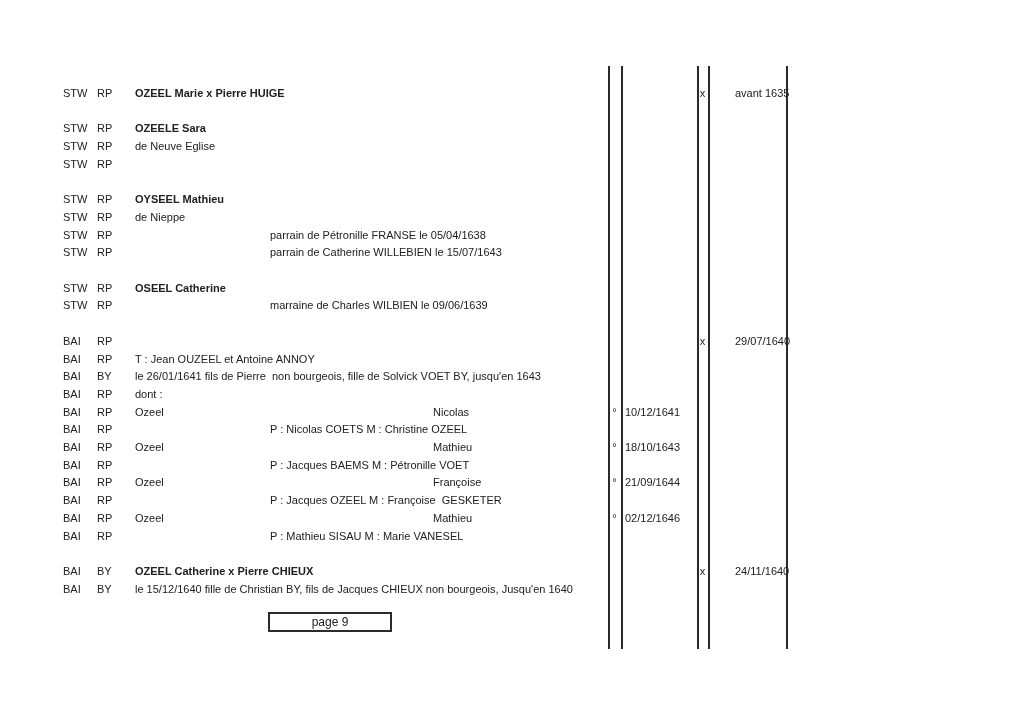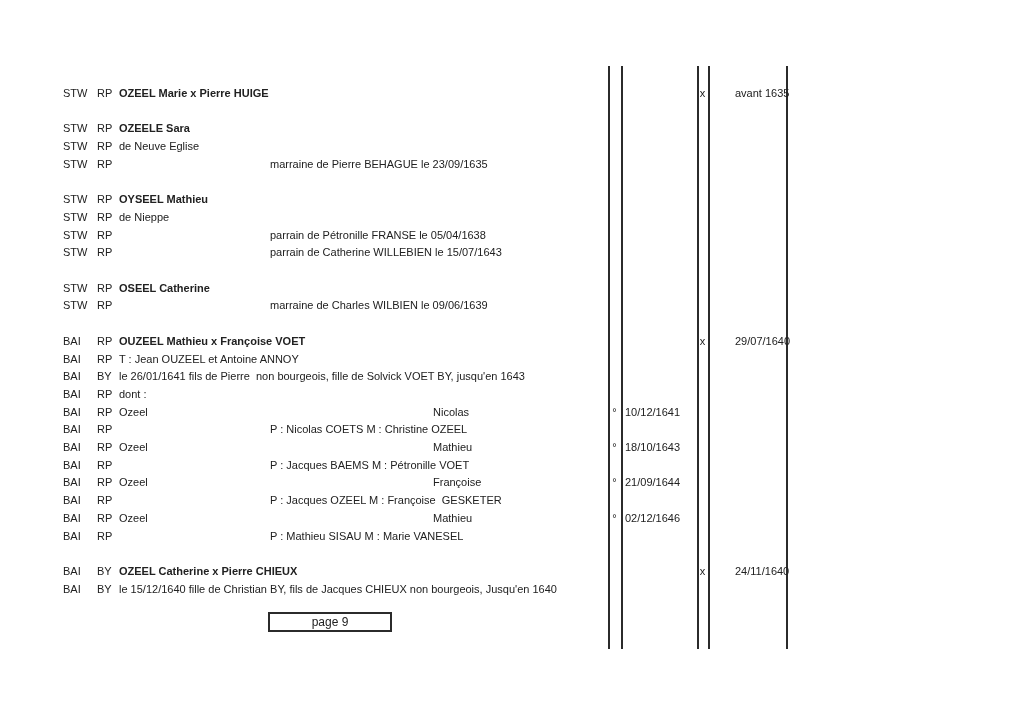--- a/index.html
+++ b/index.html
@@ -28,21 +28,21 @@
     position: absolute;
     left: 0;
     width: 892px;
     height: 18px;
     line-height: 18px;
     font-size: 11px;
   }
   .cell { position: absolute; white-space: pre; }
   .c1   { left: 63px; }
   .c2   { left: 97px; }
-  .main { left: 119px; }
+  .main { left: 135px; }
   .mid  { left: 270px; }
   .name { left: 393px; padding-left: 40px; }
   .bsym { left: 608px; width: 13px; text-align: center; }
   .bdate{ left: 625px; }
   .msym { left: 697px; width: 11px; text-align: center; }
   .mdate{ left: 711px; padding-left: 24px; }
   .bold { font-weight: bold; }
   #page-box {
     position: absolute;
     left: 268px;
@@ -79,21 +79,20 @@
         <span class="cell main bold">OZEELE Sara</span>
       </div>
       <div class="row" style="top: 137.1px;">
         <span class="cell c1">STW</span>
         <span class="cell c2">RP</span>
         <span class="cell main">de Neuve Eglise</span>
       </div>
       <div class="row" style="top: 154.8px;">
         <span class="cell c1">STW</span>
         <span class="cell c2">RP</span>
-        <span class="cell mid">marraine de Pierre BEHAGUE le 23/09/1635</span>
       </div>
       <div class="row" style="top: 190.2px;">
         <span class="cell c1">STW</span>
         <span class="cell c2">RP</span>
         <span class="cell main bold">OYSEEL Mathieu</span>
       </div>
       <div class="row" style="top: 207.9px;">
         <span class="cell c1">STW</span>
         <span class="cell c2">RP</span>
         <span class="cell main">de Nieppe</span>
@@ -114,21 +113,20 @@
         <span class="cell main bold">OSEEL Catherine</span>
       </div>
       <div class="row" style="top: 296.4px;">
         <span class="cell c1">STW</span>
         <span class="cell c2">RP</span>
         <span class="cell mid">marraine de Charles WILBIEN le 09/06/1639</span>
       </div>
       <div class="row" style="top: 331.8px;">
         <span class="cell c1">BAI</span>
         <span class="cell c2">RP</span>
-        <span class="cell main bold">OUZEEL Mathieu x Françoise VOET</span>
         <span class="cell msym">x</span>
         <span class="cell mdate">29/07/1640</span>
       </div>
       <div class="row" style="top: 349.5px;">
         <span class="cell c1">BAI</span>
         <span class="cell c2">RP</span>
         <span class="cell main">T : Jean OUZEEL et Antoine ANNOY</span>
       </div>
       <div class="row" style="top: 367.2px;">
         <span class="cell c1">BAI</span>

